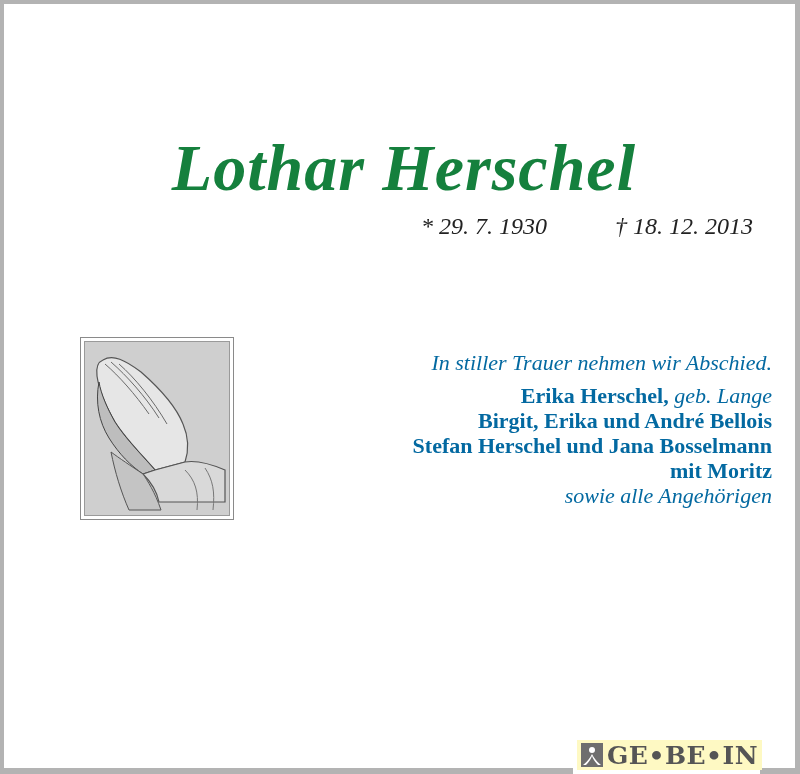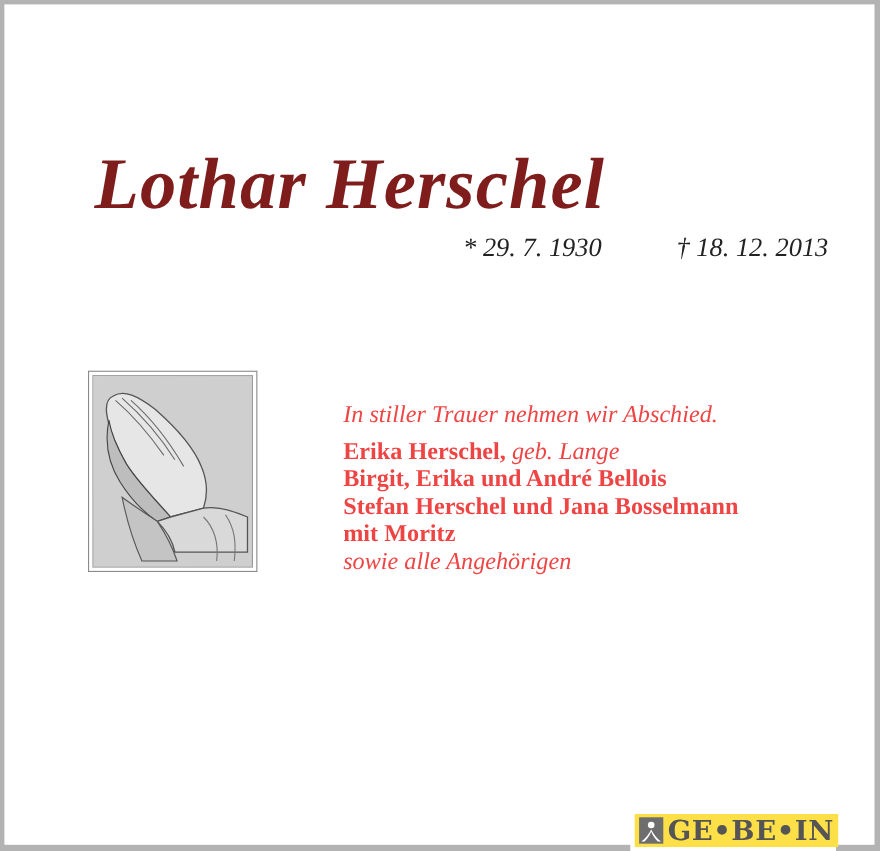--- a/index.html
+++ b/index.html
@@ -37,27 +37,27 @@
     }
     .frame-bottom-right {
       position: absolute; left: 760px; top: 768px; width: 40px; height: 6px; background: #b3b3b3;
     }
 
     .title {
       position: absolute;
       left: 0;
       top: 128px;
       width: 636px;
-      text-align: center;
+      text-align: right;
       font-size: 66px;
       font-weight: bold;
       font-style: italic;
       letter-spacing: 1px;
       line-height: 80px;
-      color: #7f1d1d;
+      color: #15803d;
     }
     .dates {
       position: absolute;
       left: 0;
       top: 211px;
       width: 753px;
       text-align: right;
       font-size: 24px;
       font-style: italic;
       line-height: 30px;
@@ -83,25 +83,26 @@
       box-sizing: border-box;
       border: 1px solid #9a9a9a;
       background: linear-gradient(135deg, #d8d8d8 0%, #c9c9c9 40%, #bdbdbd 100%);
       overflow: hidden;
     }
     .photo-inner svg { display: block; }
 
     .mourners {
       position: absolute;
       left: 312px;
-      top: 364px;
+      top: 350px;
       width: 460px;
       font-size: 22px;
       line-height: 25px;
-      color: #ef4444;
+      color: #0369a1;
+      text-align: right;
     }
     .mourners .intro {
       font-style: italic;
       margin-bottom: 8px;
     }
     .mourners .line { white-space: nowrap; }
     .mourners .b { font-weight: bold; }
     .mourners .i { font-style: italic; }
 
     .ceremony {
@@ -115,21 +116,21 @@
       color: #1e1e1e;
     }
 
     .logo {
       position: absolute;
       left: 577px;
       top: 740px;
       height: 30px;
       display: flex;
       align-items: flex-end;
-      background: #fde047;
+      background: #fef9c3;
       padding: 0 4px 0 4px;
     }
     .logo-icon {
       width: 22px;
       height: 24px;
       background: #6e6e6e;
       position: relative;
       margin-right: 4px;
       margin-bottom: 3px;
     }

